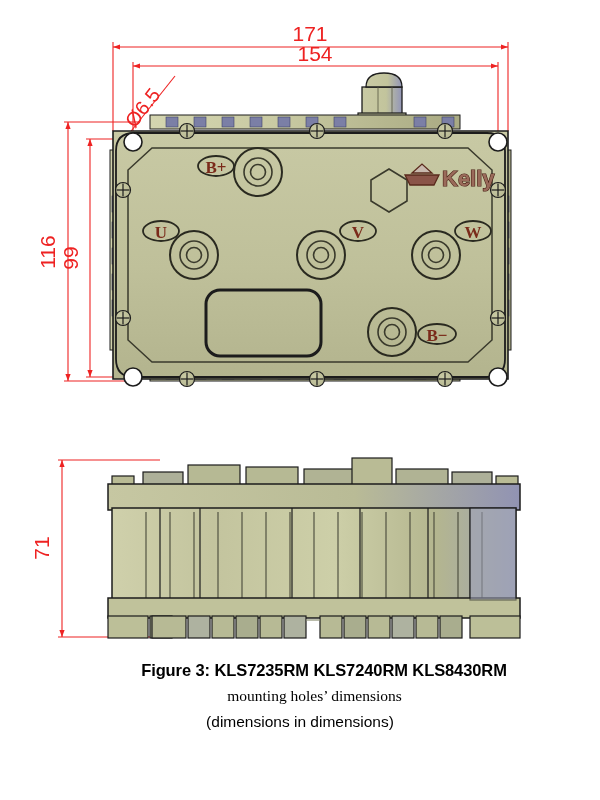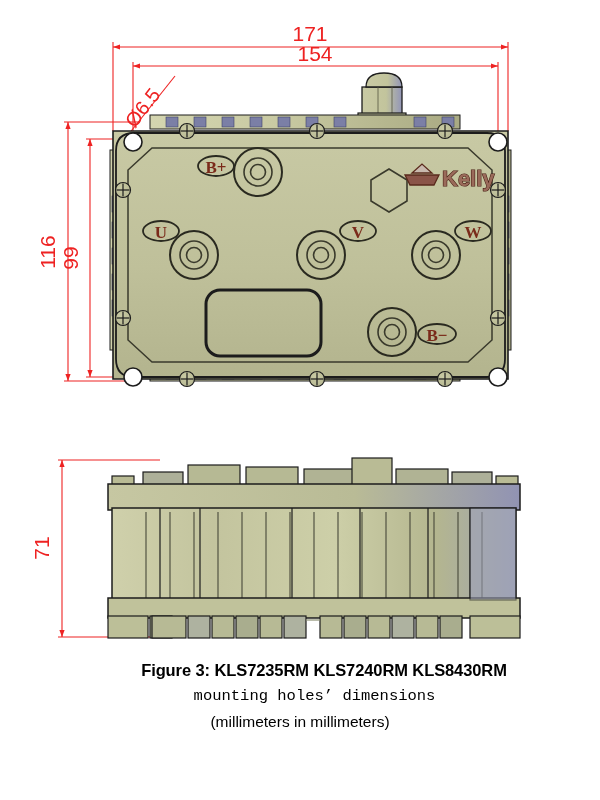--- a/index.html
+++ b/index.html
@@ -39,21 +39,21 @@
   .cap-line1 {
     font-family: "Liberation Sans", sans-serif;
     font-size: 16.5px;
     font-weight: bold;
     letter-spacing: -0.1px;
     line-height: 25px;
     white-space: nowrap;
     margin-left: 48px;
   }
   .cap-line2 {
-    font-family: Liberation Mono, monospace;
+    font-family: Liberation Serif, serif;
     font-size: 15.5px;
     font-weight: normal;
     line-height: 26px;
     white-space: nowrap;
     padding-left: 29px;
   }
   .cap-line3 {
     font-family: "Liberation Sans", sans-serif;
     font-size: 15.5px;
     font-weight: normal;
@@ -442,16 +442,16 @@
         <line x1="306" y1="620" x2="320" y2="620" stroke="#8c8f72"></line>
       </g>
 
       <rect x="470" y="508" width="46" height="92" fill="#9ea2bb" opacity="0.55" stroke="#1c1c1c" stroke-width="1.2"></rect>
     </g>
   </svg>
 
   <div class="caption-block">
     <div class="cap-line1">Figure 3: KLS7235RM KLS7240RM KLS8430RM</div>
     <div class="cap-line2">mounting holes’ dimensions</div>
-    <div class="cap-line3">(millimeters in millimeters)</div>
+    <div class="cap-line3">(dimensions in dimensions)</div>
   </div>
 
 </div>
 
 </body></html>

